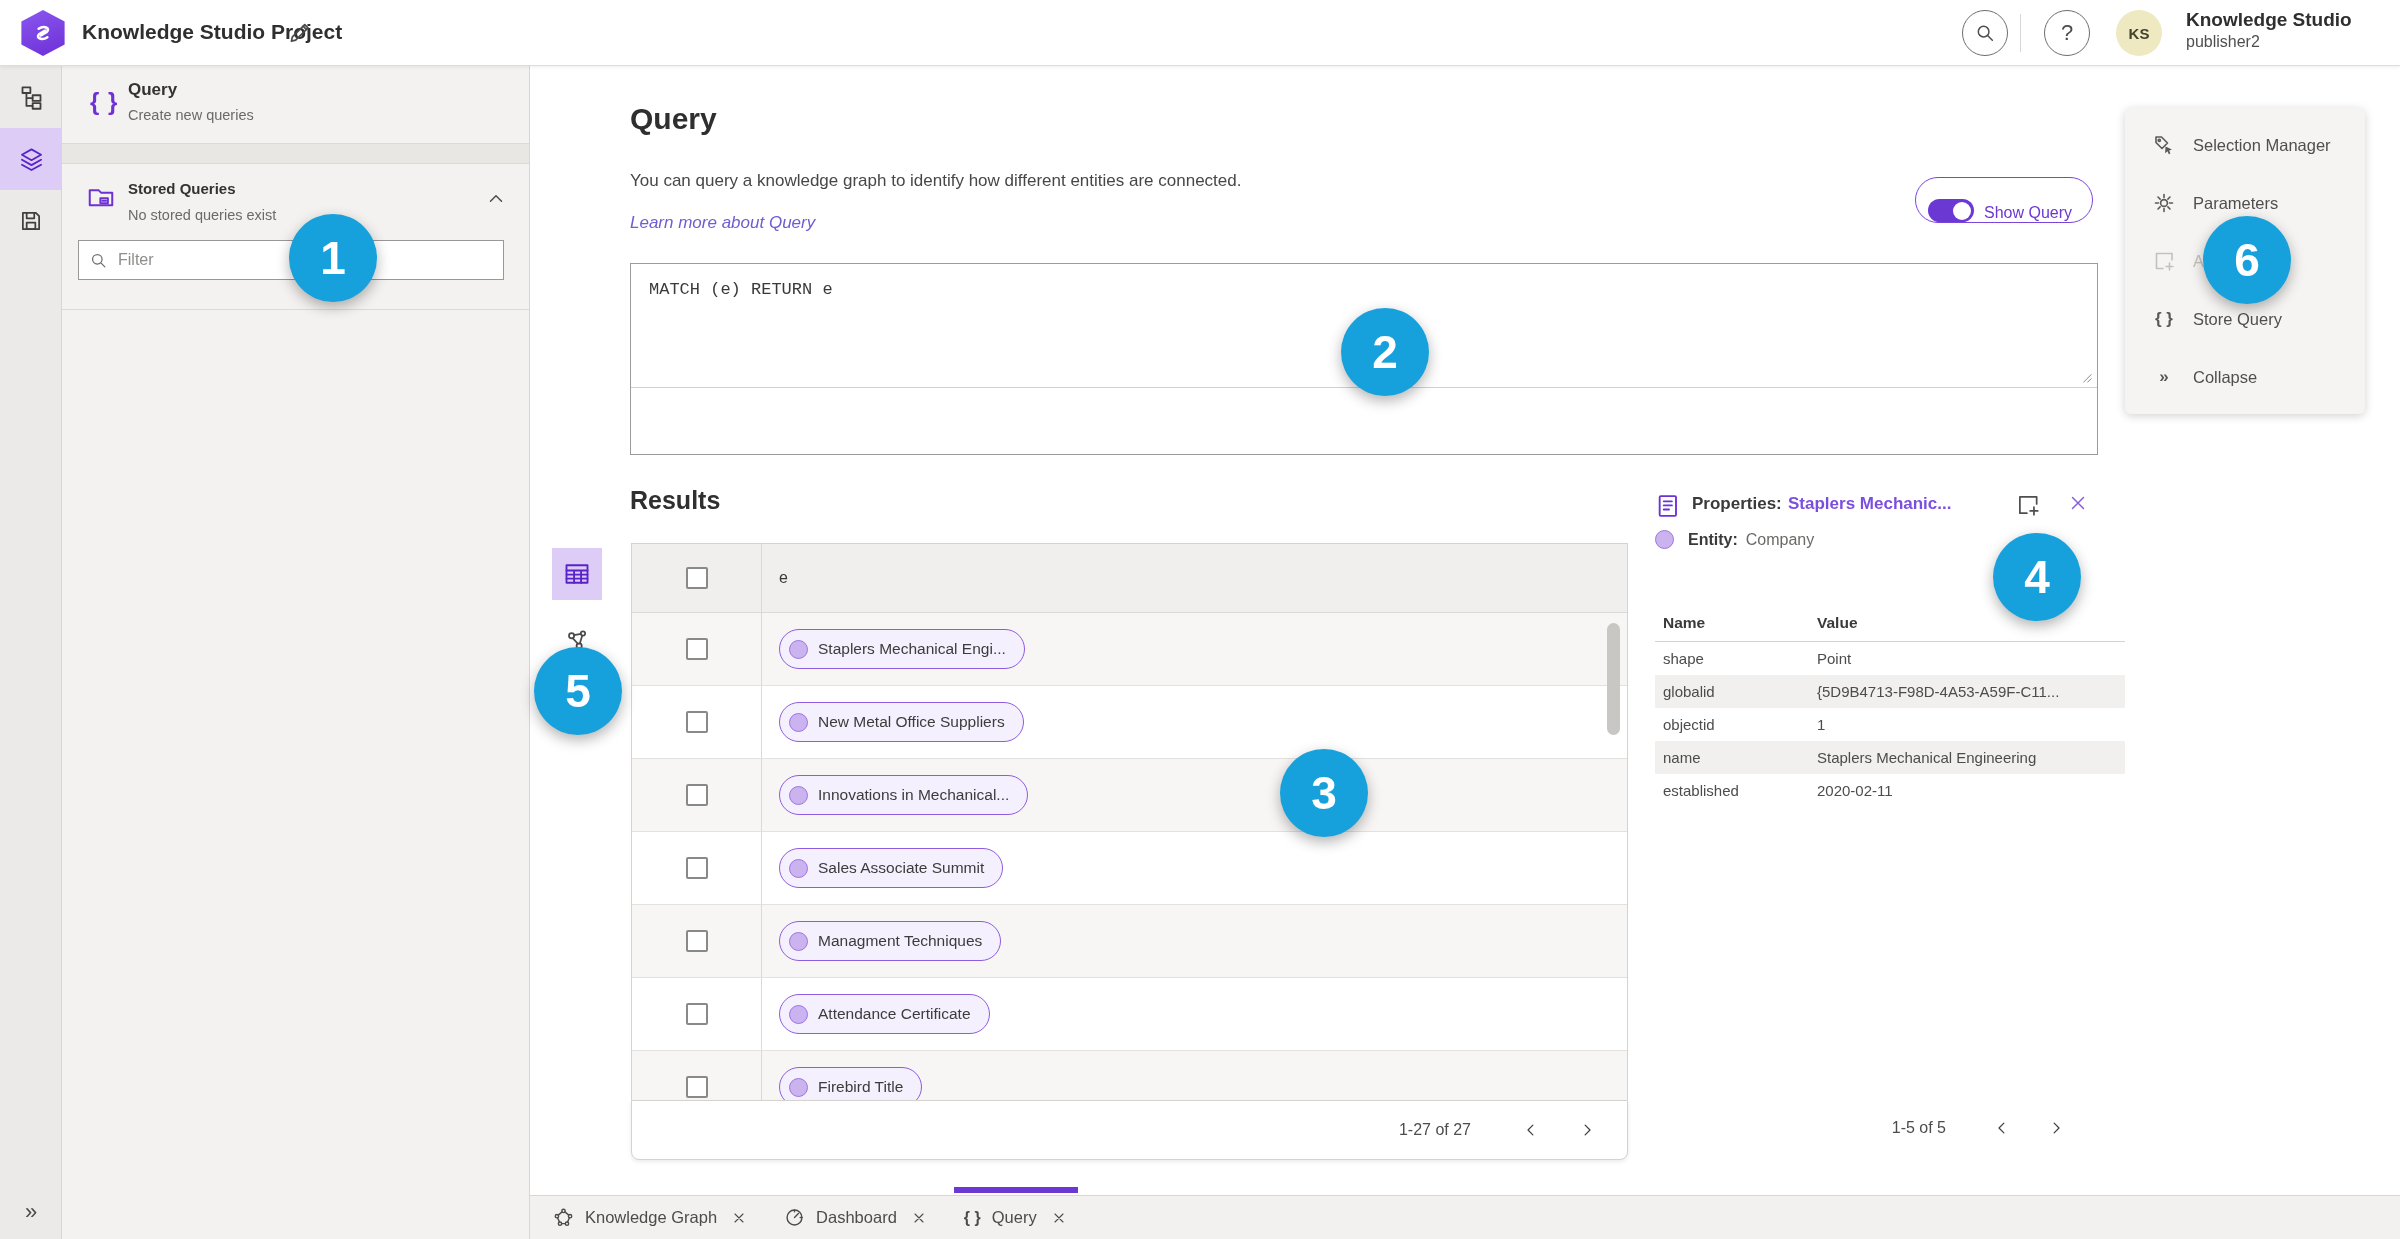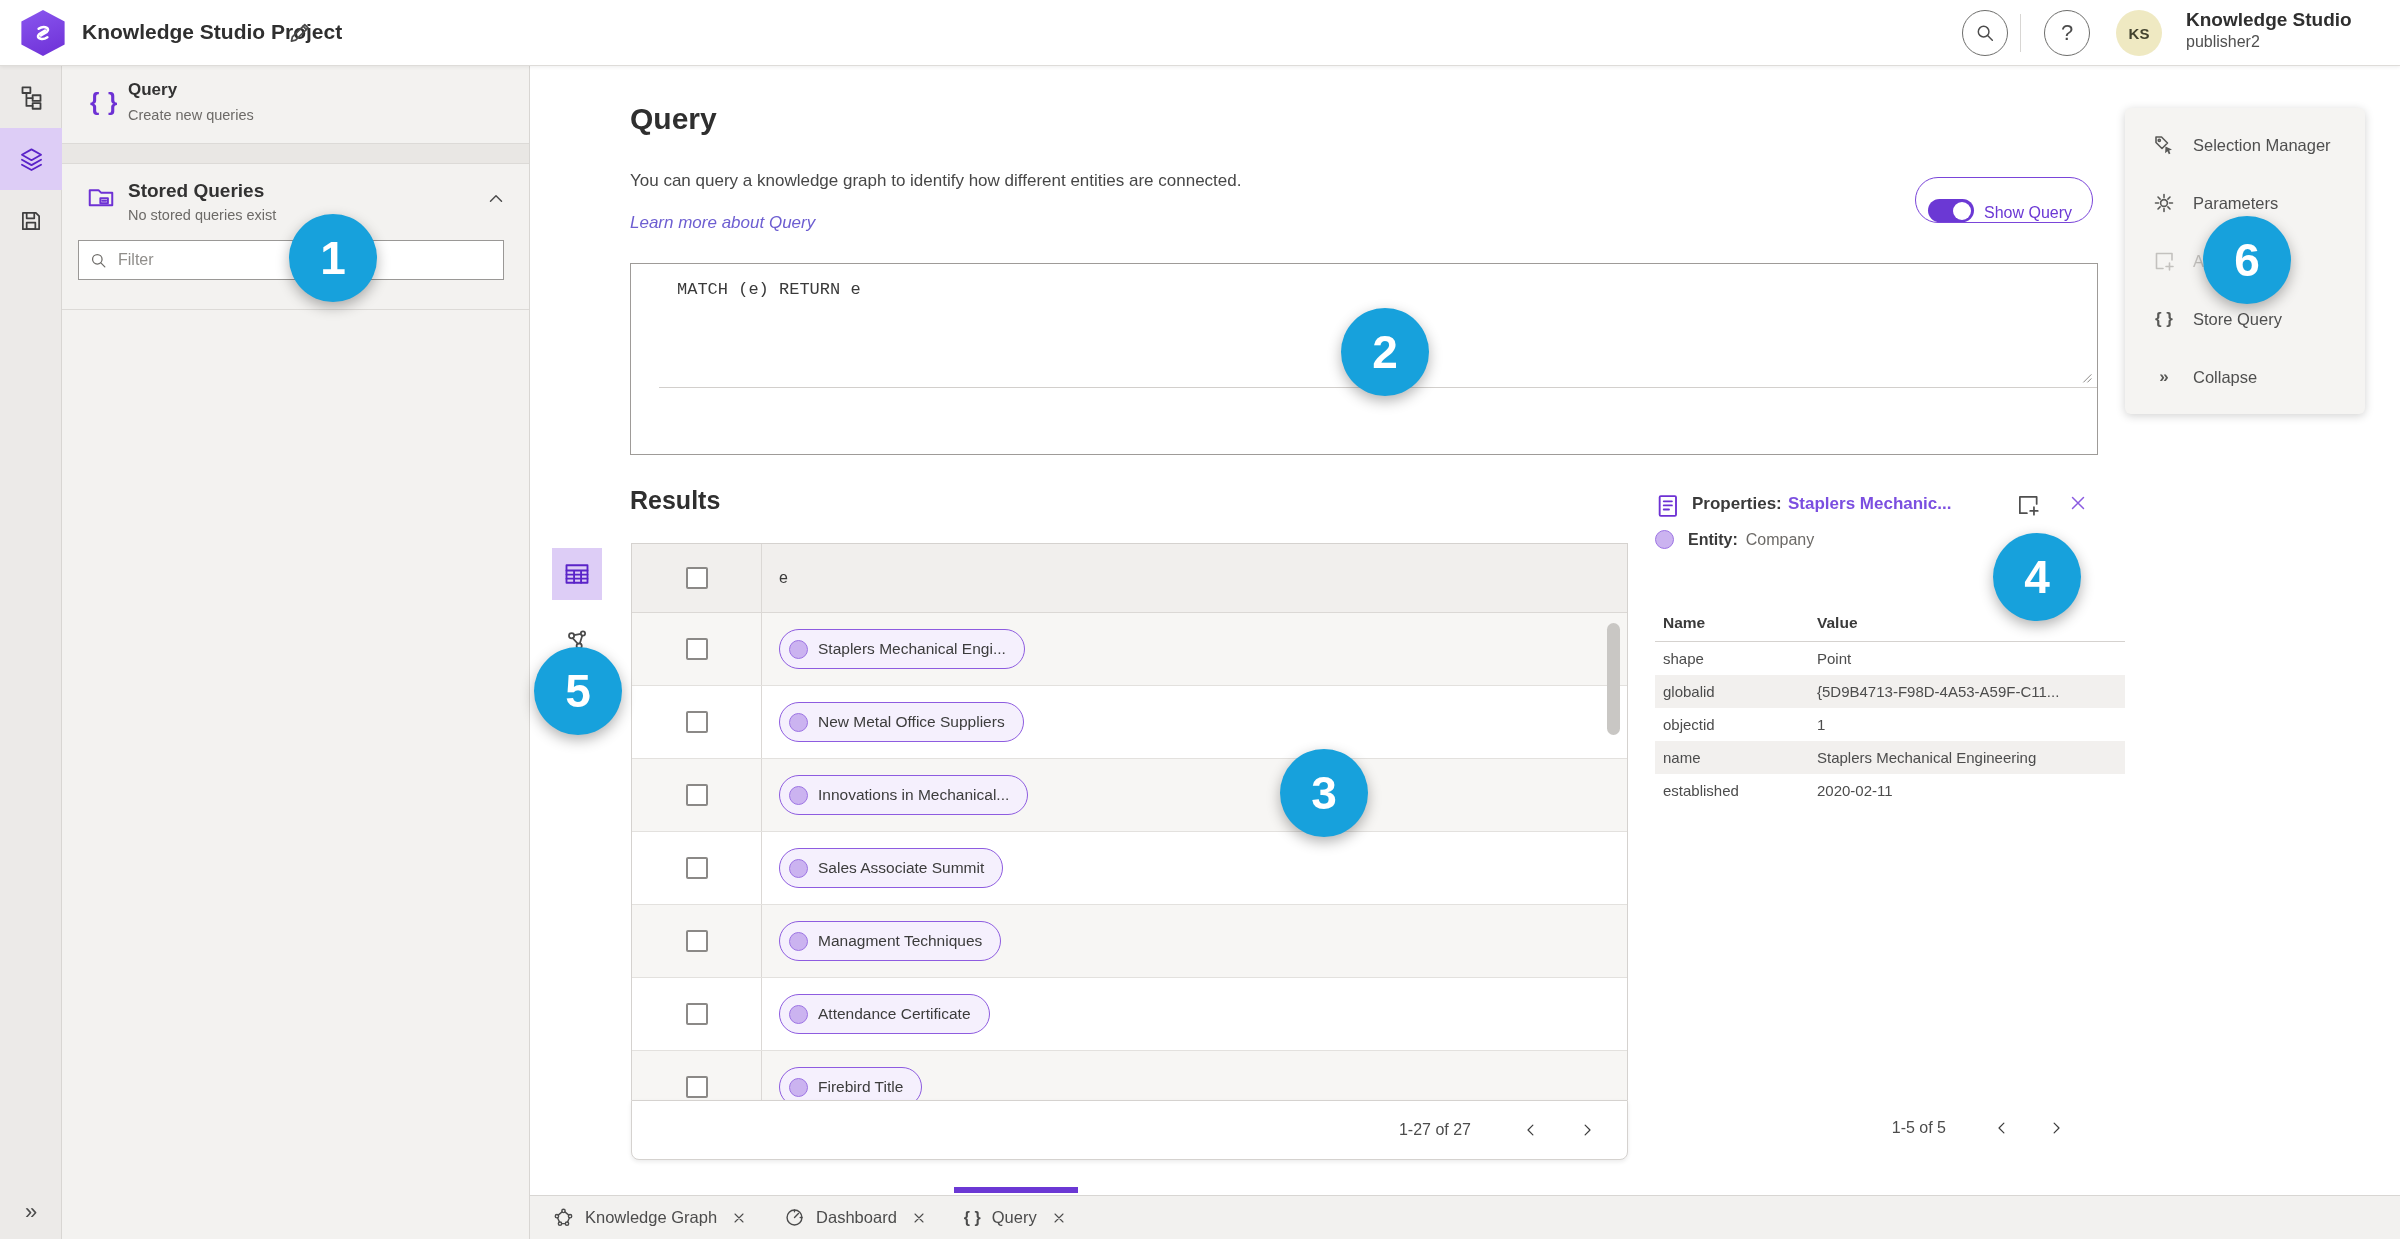--- a/index.html
+++ b/index.html
@@ -44,40 +44,40 @@
   .panel-head { position:relative; height:81px; border-bottom:1px solid #dcdad7; }
   .panel-title { position:absolute; left:24px; top:28px; font-size:20px; font-weight:600; color:#2f2f2f; }
   .panel-close { position:absolute; right:24px; top:26px; width:26px; height:26px; color:#4f4f4f; cursor:pointer; }
   .pc-item { position:relative; height:78px; border-bottom:1px solid #dcdad7; cursor:pointer; }
   .pc-braces { position:absolute; left:28px; top:22px; font-size:24px; font-weight:600; letter-spacing:1px; color:var(--accent-icon); }
   .pc-item-title { position:absolute; left:66px; top:14px; font-size:17px; font-weight:600; color:#323232; }
   .pc-item-sub { position:absolute; left:66px; top:41px; font-size:14.5px; color:#6c6a67; }
   .pc-gap { height:20px; background:#e9e7e4; border-bottom:1px solid #dcdad7; }
   .pc-stored { position:relative; height:146px; border-bottom:1px solid #dcdad7; }
   .pc-folder { position:absolute; left:24px; top:18px; color:var(--accent-icon); }
-  .pc-stored-title { position:absolute; left:66px; top:16px; font-size:19px; font-weight:600; color:#323232; }
+  .pc-stored-title { position:absolute; left:66px; top:16px; font-size:15px; font-weight:600; color:#323232; }
   .pc-stored-sub { position:absolute; left:66px; top:43px; font-size:14.5px; color:#6c6a67; }
   .pc-chevup { position:absolute; right:22px; top:24px; width:22px; height:22px; color:#4c4c4c; cursor:pointer; }
   .filter-wrap { position:absolute; left:16px; top:76px; width:426px; height:40px; background:#fff; border:1px solid #9a9896; display:flex; align-items:center; padding:0 10px; }
   .filter-wrap svg { color:#6f6d6a; flex:0 0 auto; }
   .filter-wrap input { border:none; outline:none; flex:1; margin-left:10px; font-size:16px; color:#323232; font-family:"Liberation Sans",sans-serif; background:transparent; }
   .filter-wrap input::placeholder { color:#8f8d8a; }
 
   
   .main { position:absolute; left:530px; top:66px; width:1870px; height:1129px; background:#fff; }
   .q-h1 { position:absolute; left:100px; top:36px; font-size:30px; font-weight:600; color:#2f2f2f; }
   .q-desc { position:absolute; left:100px; top:105px; font-size:17px; color:#474747; }
   .q-link { position:absolute; left:100px; top:147px; font-size:17px; color:var(--link); cursor:pointer;font-style:italic; }
   .toggle-pill { position:absolute; left:1385px; top:111px; width:178px; height:46px; border:1.5px solid #7a45d9; border-radius:23px;
                  display:flex; align-items:flex-end; padding-left:12px; cursor:pointer; background:#fff; }
   .switch { width:46px; height:23px; background:var(--accent); border-radius:12px; position:relative; }
   .switch::after { content:""; position:absolute; right:3px; top:2.5px; width:18px; height:18px; background:#fff; border-radius:50%; }
   .toggle-label { margin-left:10px; font-size:16px; color:var(--accent); }
 
-  .q-card { position:absolute; left:100px; top:197px; width:1468px; height:192px; border:1px solid #9e9b98; background:#fff;padding-left:28px; }
+  .q-card { position:absolute; left:100px; top:197px; width:1468px; height:192px; border:1px solid #9e9b98; background:#fff; }
   .q-editor-wrap { position:relative; height:124px; border-bottom:1px solid #d2cfcc; }
   .q-editor { width:100%; height:100%; border:none; outline:none; resize:none; padding:16px 18px;
               font-family:"Liberation Mono","DejaVu Sans Mono",monospace; font-size:17px; color:#3a3a3a; background:transparent; }
   .q-resize { position:absolute; right:4px; bottom:3px; color:#8b8987; }
   .q-controls { position:relative; height:66px; }
   .chk-row { position:absolute; left:22px; top:22px; display:flex; align-items:center; cursor:pointer; }
   .checkbox { width:20px; height:20px; border:2px solid #8b8987; border-radius:2px; background:#fff; display:inline-block; }
   .chk-label { margin-left:12px; font-size:16px; color:#3c3c3c; }
   .btn-clear { position:absolute; right:113px; top:9px; width:74px; height:48px; background:#fff; border:1.5px solid var(--accent);
                color:var(--accent); font-size:16px; font-family:inherit; cursor:pointer; }

